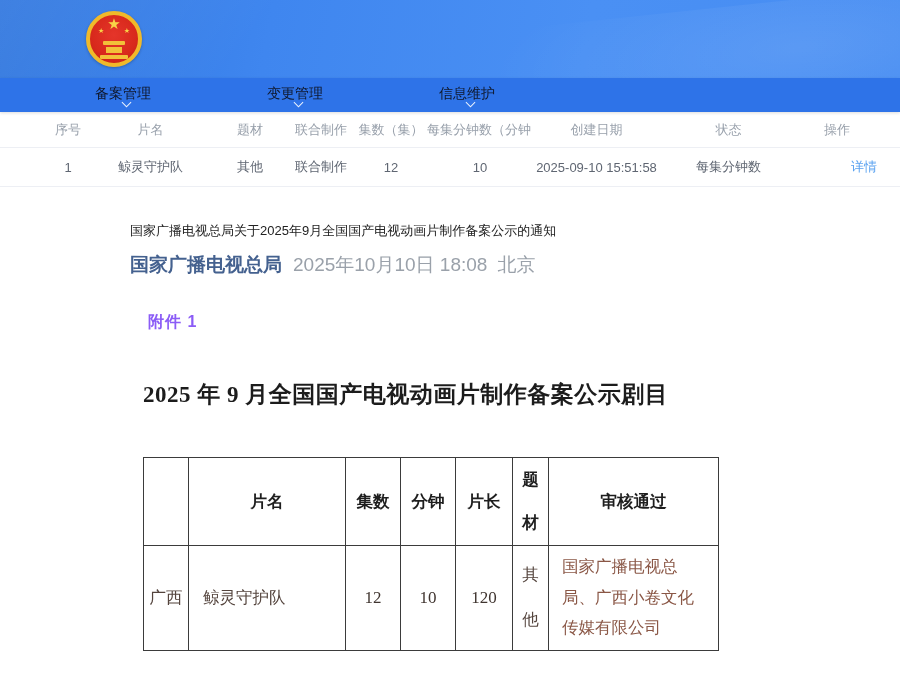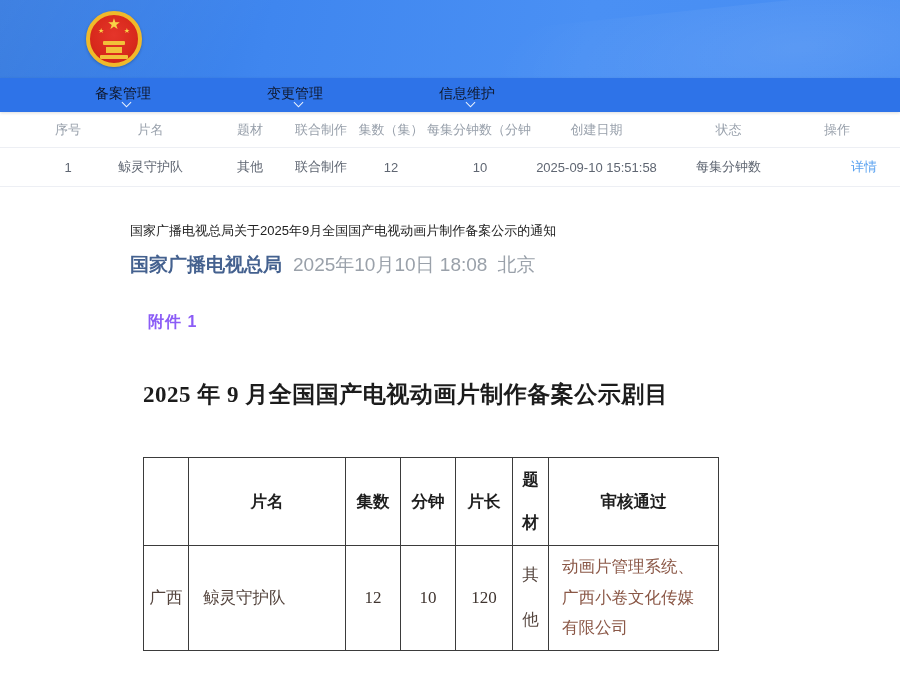--- a/index.html
+++ b/index.html
@@ -175,17 +175,17 @@
       <td><span class="stacked">题材</span></td>
       <td>审核通过</td>
     </tr>
     <tr class="drow">
       <td class="ink">广西</td>
       <td class="ink cell-title-data">鲸灵守护队</td>
       <td class="ink-num">12</td>
       <td class="ink-num">10</td>
       <td class="ink-num">120</td>
       <td class="ink"><span class="stacked">其他</span></td>
-      <td class="ink-org cell-org">动画片管理系统、广西小卷文化传媒有限公司</td>
+      <td class="ink-org cell-org">国家广播电视总局、广西小卷文化传媒有限公司</td>
     </tr>
   </tbody>
     </table>
 </section>
 
 </body></html>

